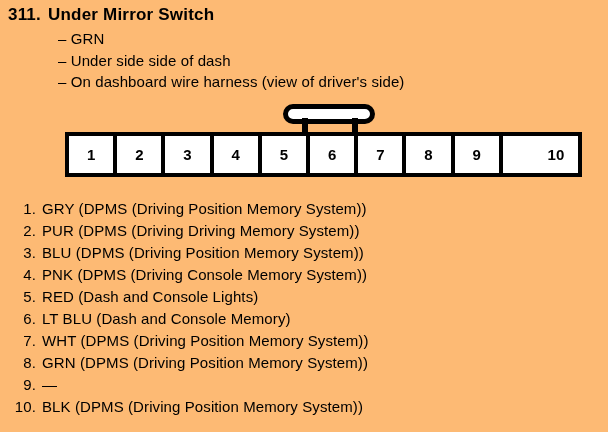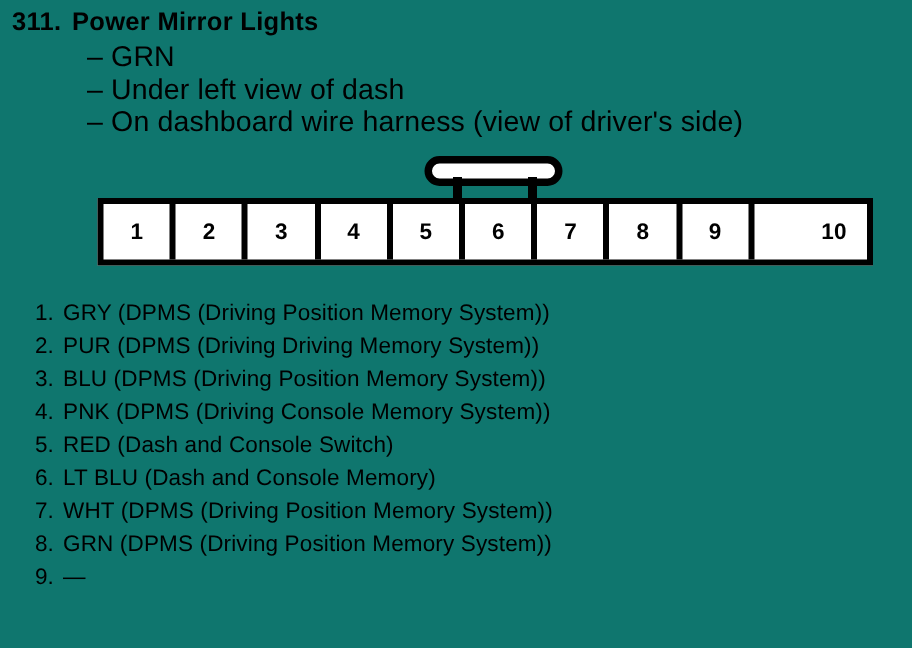--- a/index.html
+++ b/index.html
@@ -22,21 +22,21 @@
     font-size: 17px;
     font-weight: bold;
     letter-spacing: 0.2px;
   }
   .header .num { width: 40px; }
   
   .bullets {
     position: absolute;
     left: 58px;
     top: 28px;
-    font-size: 19px;
+    font-size: 15px;
     line-height: 21.5px;
     letter-spacing: 0.1px;
   }
   
   .tab-cap {
     position: absolute;
     left: 283px;
     top: 104px;
     width: 92px;
     height: 20px;
@@ -89,30 +89,30 @@
   .pin-row .n {
     width: 28px;
     text-align: right;
     flex: 0 0 28px;
   }
   .pin-row .d { margin-left: 6px; text-align: center; }
 </style>
 </head>
 <body style="background: rgb(255, 255, 255);">
 
-<div class="page" style="background: #0f766e; color: rgb(0, 0, 0);">
+<div class="page" style="background: #fdba74; color: rgb(0, 0, 0);">
 
   <div class="header">
     <span class="num">311.</span>
-    <span class="title">Power Mirror Lights</span>
+    <span class="title">Under Mirror Switch</span>
   </div>
 
   <div class="bullets">
     <div class="bullet">– GRN</div>
-    <div class="bullet">– Under left view of dash</div>
+    <div class="bullet">– Under side side of dash</div>
     <div class="bullet">– On dashboard wire harness (view of driver's side)</div>
   </div>
 
   <div>
     <div class="tab-cap"></div>
     <div class="tab-leg left"></div>
     <div class="tab-leg right"></div>
     <div class="connector">
       <div class="pin-cell">1</div>
       <div class="pin-cell">2</div>
@@ -139,33 +139,37 @@
     <div class="pin-row">
       <span class="n">3.</span>
       <span class="d">BLU (DPMS (Driving Position Memory System))</span>
     </div>
     <div class="pin-row">
       <span class="n">4.</span>
       <span class="d">PNK (DPMS (Driving Console Memory System))</span>
     </div>
     <div class="pin-row">
       <span class="n">5.</span>
-      <span class="d">RED (Dash and Console Switch)</span>
+      <span class="d">RED (Dash and Console Lights)</span>
     </div>
     <div class="pin-row">
       <span class="n">6.</span>
       <span class="d">LT BLU (Dash and Console Memory)</span>
     </div>
     <div class="pin-row">
       <span class="n">7.</span>
       <span class="d">WHT (DPMS (Driving Position Memory System))</span>
     </div>
     <div class="pin-row">
       <span class="n">8.</span>
       <span class="d">GRN (DPMS (Driving Position Memory System))</span>
     </div>
     <div class="pin-row">
       <span class="n">9.</span>
       <span class="d">—</span>
     </div>
+    <div class="pin-row">
+      <span class="n">10.</span>
+      <span class="d">BLK (DPMS (Driving Position Memory System))</span>
+    </div>
   </div>
 
 </div>
 
 </body></html>

